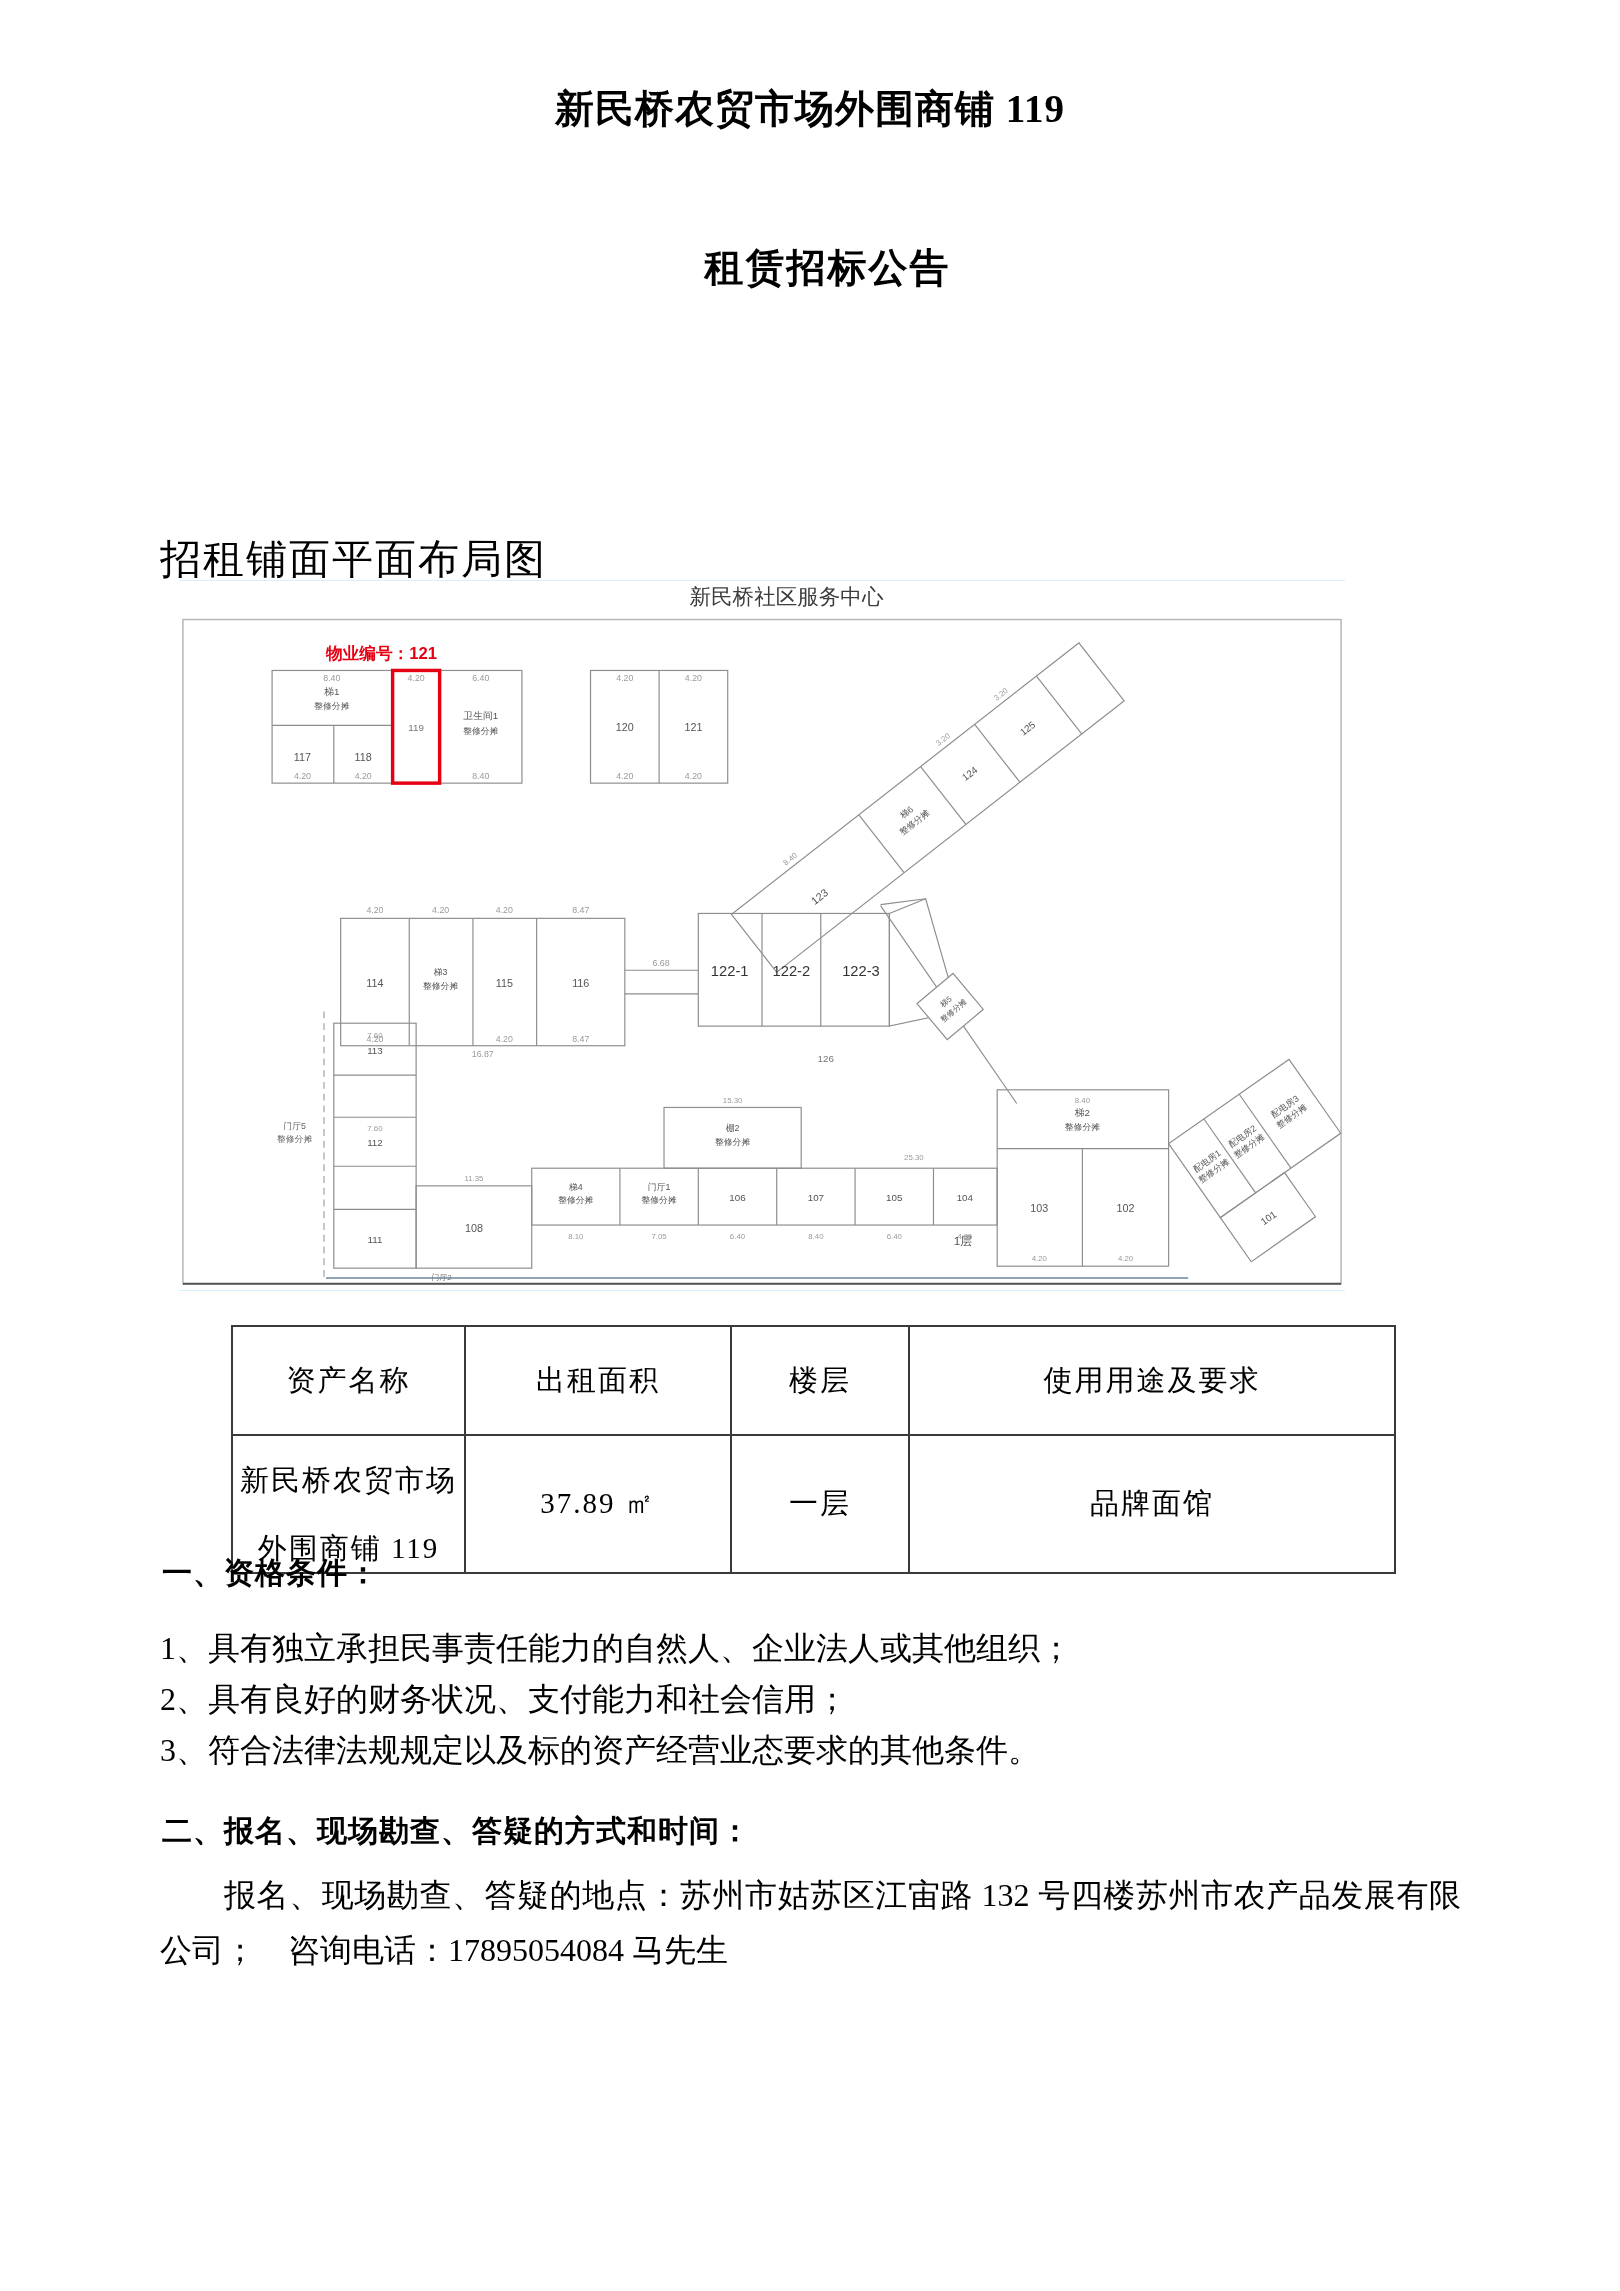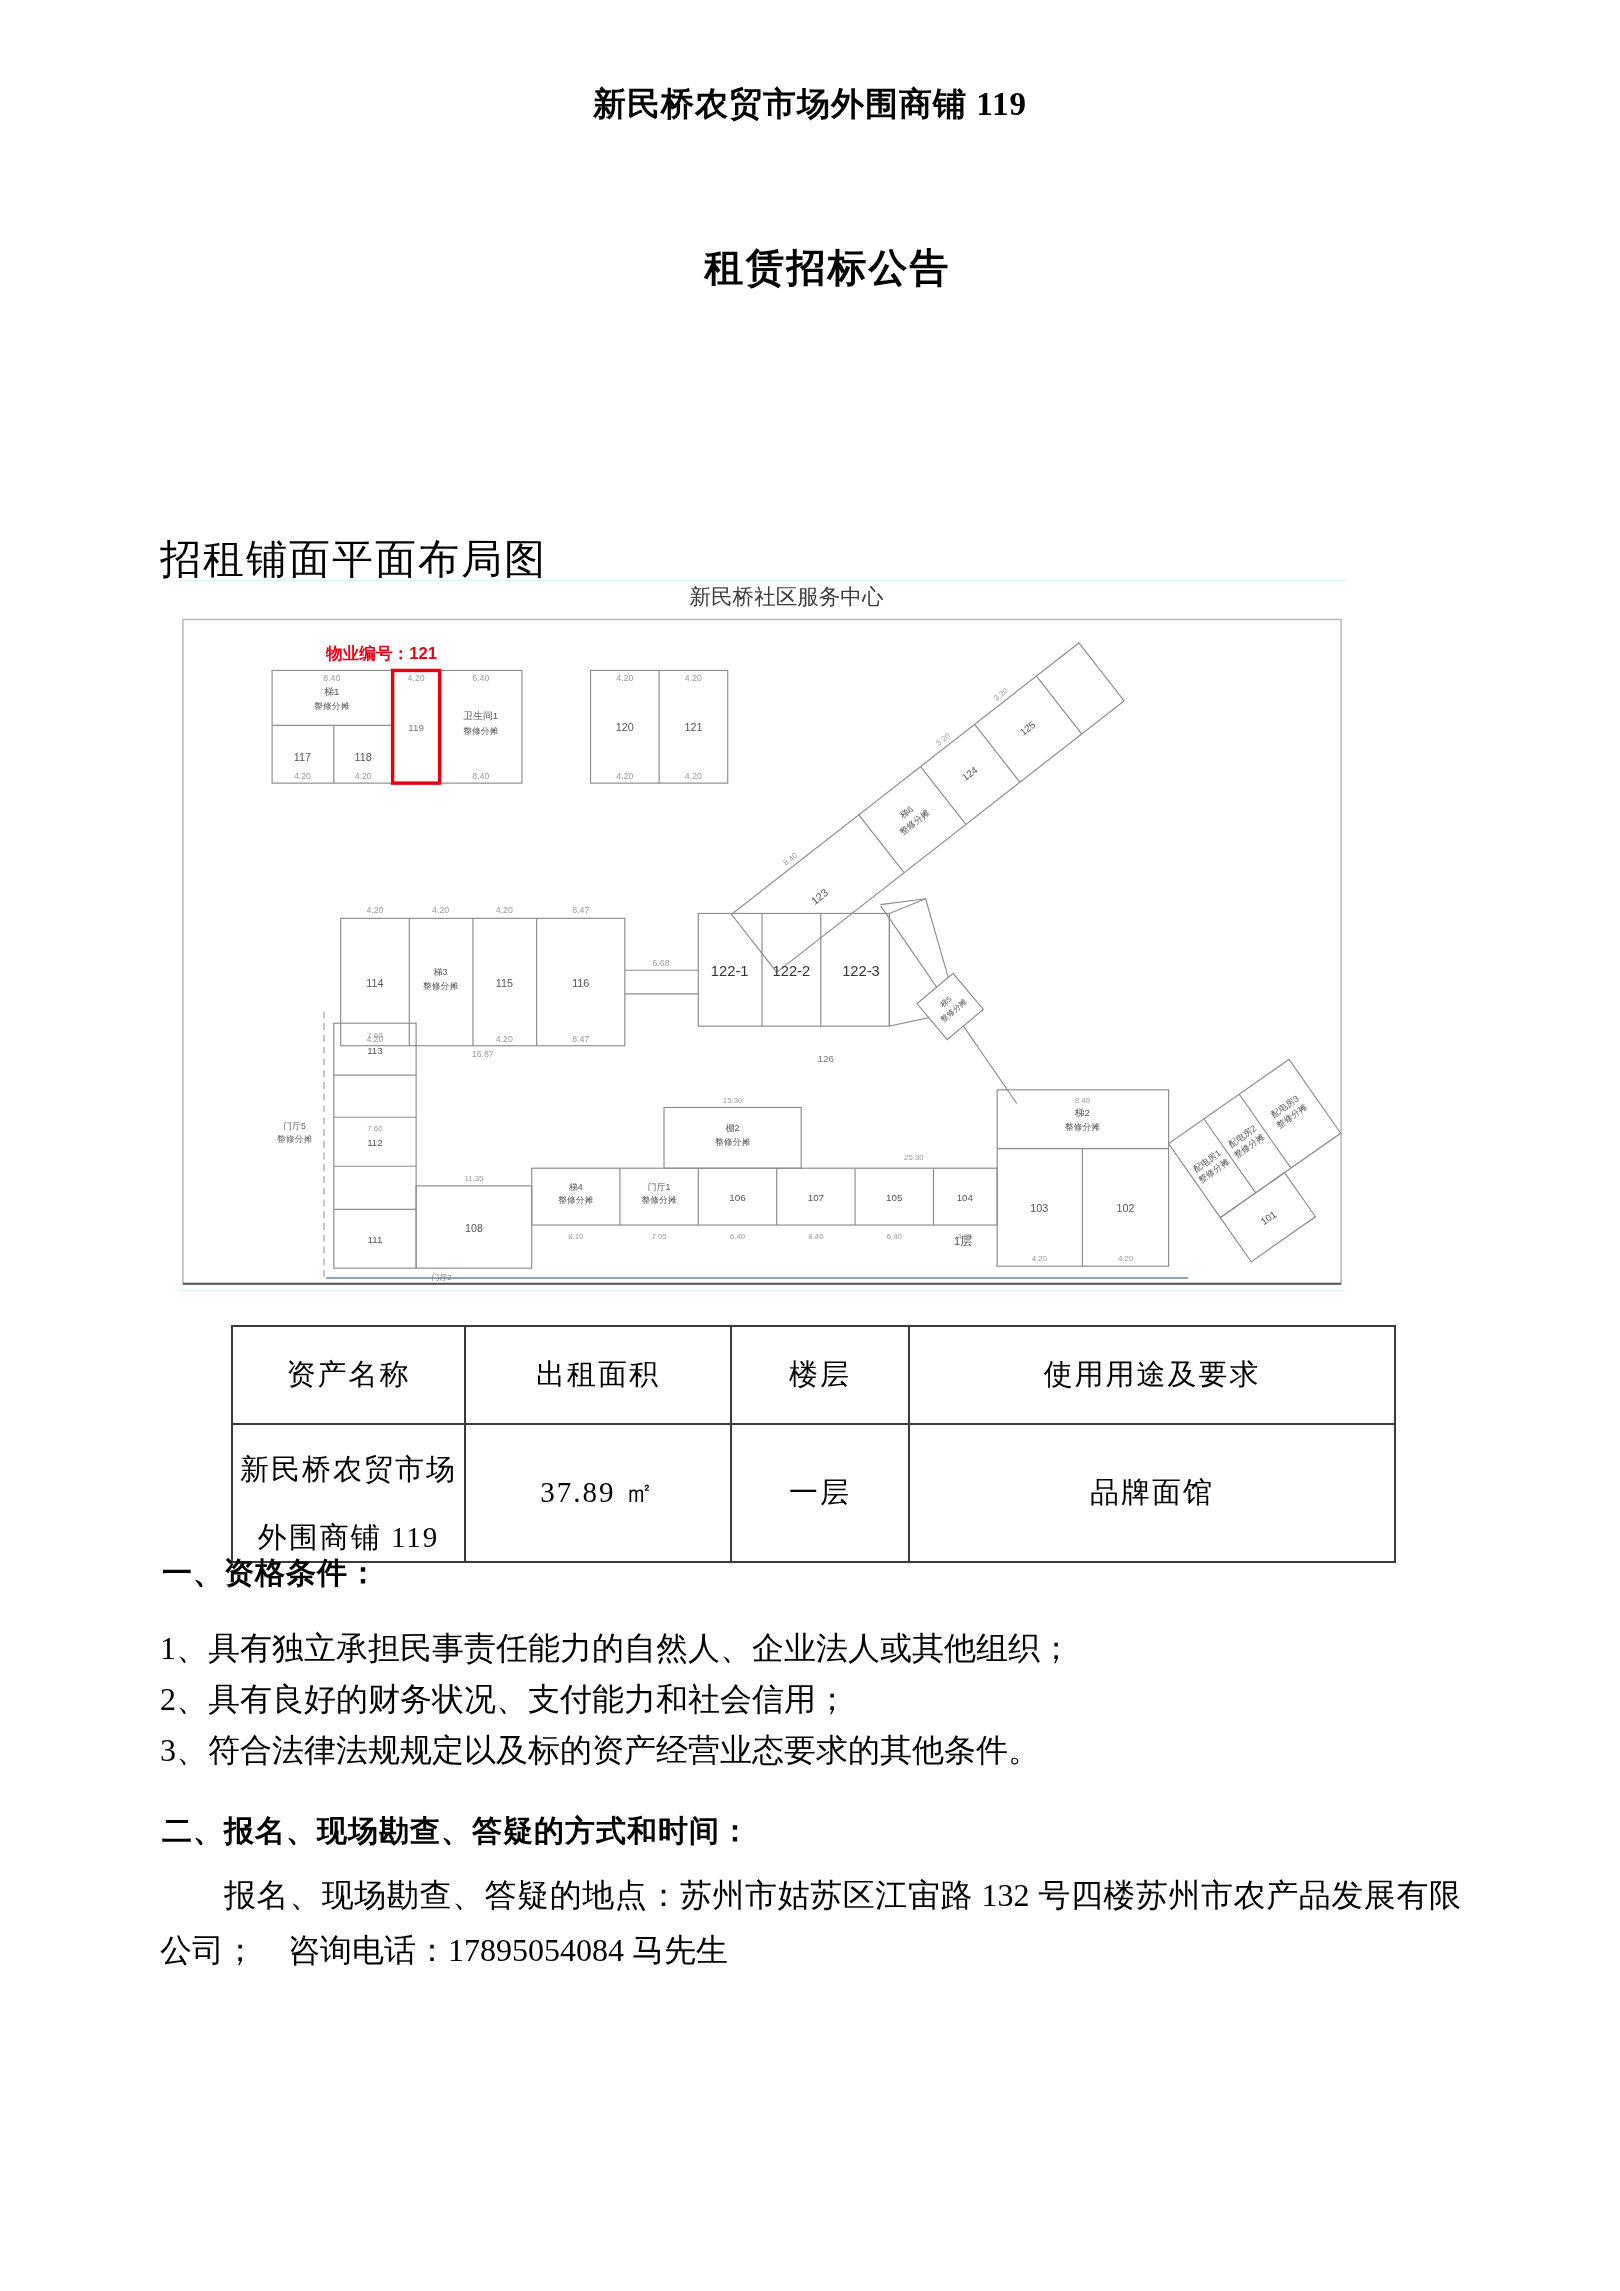--- a/index.html
+++ b/index.html
@@ -4,21 +4,21 @@
 <style>
   * { margin:0; padding:0; box-sizing:border-box; }
   html,body { background:#ffffff; }
   .page {
     position:relative; width:1620px; height:2292px; background:#ffffff;
     font-family:"Liberation Serif","DejaVu Serif",serif; color:#000;
     overflow:hidden;
   }
   .doc-title {
     position:absolute; top:82px; left:0; width:100%; text-align:center;
-    font-size:33px; font-weight:bold; letter-spacing:1px;
+    font-size:39px; font-weight:bold; letter-spacing:1px;
   }
   .doc-subtitle {
     position:absolute; top:241px; left:0; width:100%; text-align:center;
     font-size:39px; font-weight:bold; letter-spacing:2px;padding-left:35px;
   }
   .intro {
     position:absolute; top:361px; left:160px; width:1301px;
     font-size:32px; line-height:56px; text-indent:2em; text-align:justify;
   }
   .plan-caption {
@@ -30,21 +30,21 @@
   }
   .plan svg { display:block; }
   .plan text { font-family:"Liberation Sans","DejaVu Sans",sans-serif; }
 
   .table-wrap { position:absolute; top:1325px; left:231px; }
   table.info { border-collapse:collapse; table-layout:fixed; width:1163px; font-size:29px; }
   table.info th, table.info td {
     border:2px solid #3a3a3a; text-align:center; vertical-align:middle;
     font-weight:normal; padding:0; letter-spacing:2px;
   }
-  table.info tr.hdr th { height:98px; }
+  table.info tr.hdr th { height:109px; }
   table.info tr.row td { height:112px; }
   .two-line span { display:block; line-height:47px;margin-top:21px; }
 
   .sec-title {
     position:absolute; left:162px;
     font-family:"Liberation Sans","DejaVu Sans",sans-serif;
     font-weight:bold; font-size:30px; letter-spacing:1px;
   }
   .sec1 { top:1553px; }
   .sec2 { top:1811px; }

